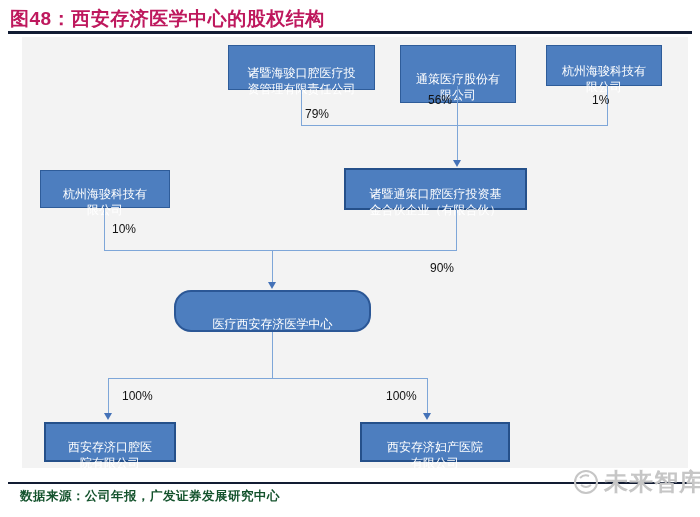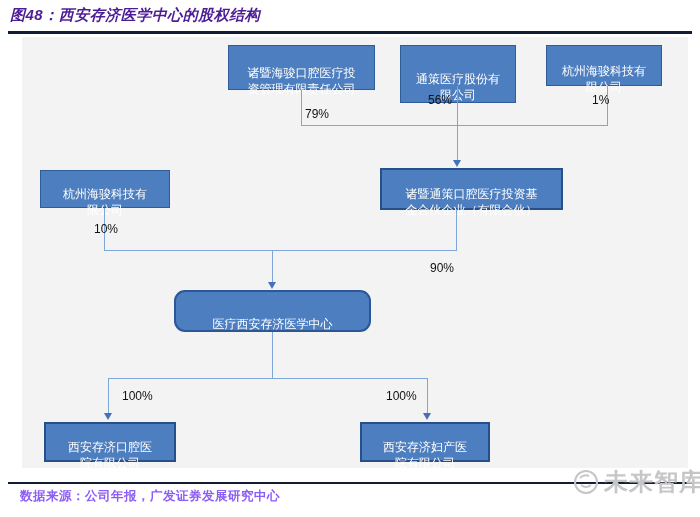--- a/index.html
+++ b/index.html
@@ -5,22 +5,22 @@
   html, body { margin: 0; padding: 0; background: #ffffff; }
   #page {
     position: relative;
     width: 700px; height: 517px;
     background: #ffffff;
     font-family: "Liberation Sans", "DejaVu Sans", sans-serif;
     overflow: hidden;
   }
   .fig-title {
     position: absolute; left: 10px; top: 6px;
-    font-size: 15px; font-weight: bold; color: #4c1d95;
-    letter-spacing: 0.5px; white-space: nowrap; font-style: italic;
+    font-size: 19px; font-weight: bold; color: #be185d;
+    letter-spacing: 0.5px; white-space: nowrap;
   }
   .rule {
     position: absolute; left: 8px; width: 684px; height: 2.5px;
     background: #121c33;
   }
   .rule-top { top: 31px; }
   .rule-bottom { top: 482px; height: 2px; }
   .panel {
     position: absolute; left: 22px; top: 37px; width: 666px; height: 431px;
     background: #f3f3f3;
@@ -29,58 +29,58 @@
     position: absolute;
     background: #4d7ebf;
     border: 1px solid #2e5c99;
     color: #ffffff;
     font-size: 12px; line-height: 1.32; text-align: center;
     display: flex; align-items: center; justify-content: center;
     box-sizing: border-box;
   }
   .node .inner { display: block; margin-top: 28px; }
   .node-dark { border: 2px solid #25508a; }
-  .node-round { border: 2px solid #2b5796; border-radius: 11px; }
+  .node-round { border: 2px solid #2b5796; border-radius: 17px; }
   .edge {
     position: absolute; background: #7ea6d8;
   }
   .edge-v { width: 1px; }
   .edge-h { height: 1px; }
   .arrow-down {
     position: absolute; width: 0; height: 0;
     border-left: 4.5px solid transparent;
     border-right: 4.5px solid transparent;
     border-top: 7px solid #4472b8;
   }
   .pct {
     position: absolute; font-size: 12px; color: #111111; white-space: nowrap;
   }
   .source-text {
     position: absolute; left: 20px; top: 488px;
-    font-size: 12.5px; font-weight: bold; color: #8b5cf6;
+    font-size: 12.5px; font-weight: bold; color: #14532d;
     letter-spacing: 0.5px; white-space: nowrap;
   }
   .watermark {
     position: absolute; left: 572px; top: 468px;
     display: flex; align-items: center; gap: 4px;
     color: #c6c6c6;
   }
   .watermark-text {
     font-size: 24px; font-weight: 600; letter-spacing: 1px; white-space: nowrap;
     color: #c6c6c6; line-height: 1;
   }
   
   #node-zhuji      { left: 228px; top: 45px;  width: 147px; height: 45px; padding: 2px 16px; }
   #node-tongce     { left: 400px; top: 45px;  width: 116px; height: 58px; padding: 4px 14px; }
   #node-haijun-top { left: 546px; top: 45px;  width: 116px; height: 41px; padding: 2px 14px; }
   #node-haijun-left{ left: 40px;  top: 170px; width: 130px; height: 38px; padding: 2px 18px; }
-  #node-fund       { left: 380px; top: 168px; width: 183px; height: 42px; padding: 9px 18px; }
+  #node-fund       { left: 344px; top: 168px; width: 183px; height: 42px; padding: 9px 18px; }
   #node-center     { left: 174px; top: 290px; width: 197px; height: 42px; padding: 2px 10px; }
   #node-dental     { left: 44px;  top: 422px; width: 132px; height: 40px; padding: 2px 21px; align-items: center; }
-  #node-maternity  { left: 360px; top: 422px; width: 130px; height: 40px; padding: 2px 20px; }
+  #node-maternity  { left: 360px; top: 422px; width: 150px; height: 40px; padding: 2px 20px; }
 </style>
 </head>
 <body>
 
 <div id="page">
 
   <div class="fig-title">图48：西安存济医学中心的股权结构</div>
   <div class="rule rule-top"></div>
 
   <div class="panel"></div>
@@ -112,21 +112,21 @@
   <div class="node node-dark" id="node-fund">
     <span class="inner">诸暨通策口腔医疗投资基金合伙企业（有限合伙）</span>
   </div>
 
   <div class="edge edge-v" style="left:104px; top:208px; height:42px;"></div>
   <div class="edge edge-v" style="left:456px; top:210px; height:40px;"></div>
   <div class="edge edge-h" style="left:104px; top:250px; width:353px;"></div>
   <div class="edge edge-v" style="left:272px; top:250px; height:33px;"></div>
   <div class="arrow-down" style="left:268px; top:282px;"></div>
 
-  <div class="pct" style="left:94px; top:222px;">10%</div>
+  <div class="pct" style="left:112px; top:222px;">10%</div>
   <div class="pct" style="left:430px; top:221px;margin-top:40px;">90%</div>
 
   <div class="node node-round" id="node-center">
     <span class="inner">医疗西安存济医学中心</span>
   </div>
 
   <div class="edge edge-v" style="left:272px; top:332px; height:46px;"></div>
   <div class="edge edge-h" style="left:108px; top:378px; width:320px;"></div>
   <div class="edge edge-v" style="left:108px; top:378px; height:36px;"></div>
   <div class="edge edge-v" style="left:427px; top:378px; height:36px;"></div>

